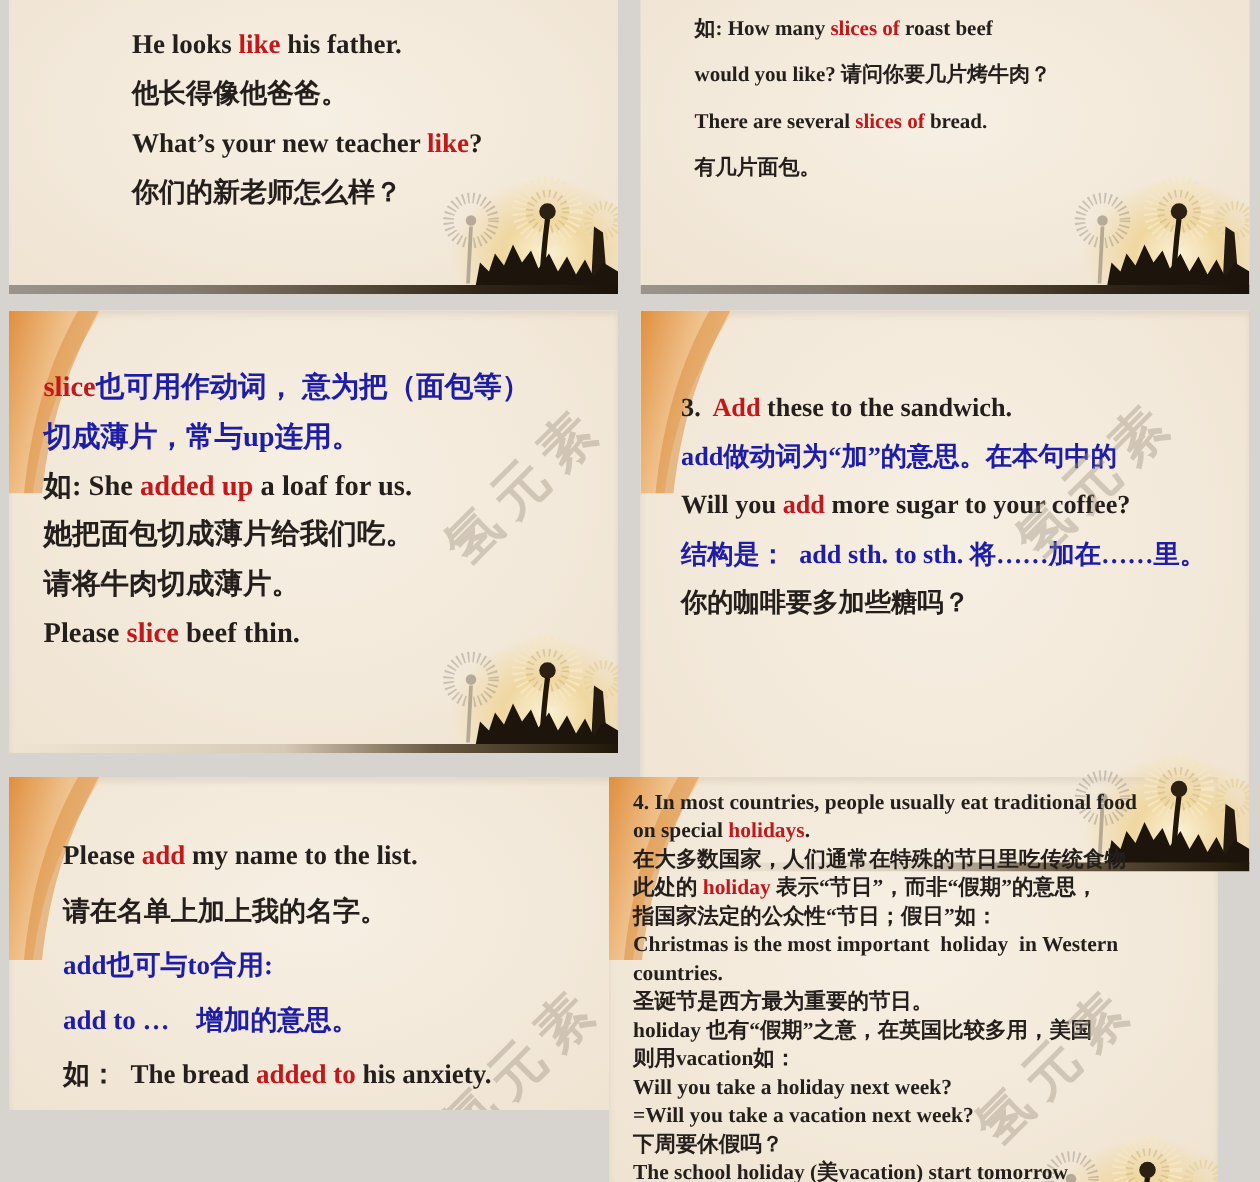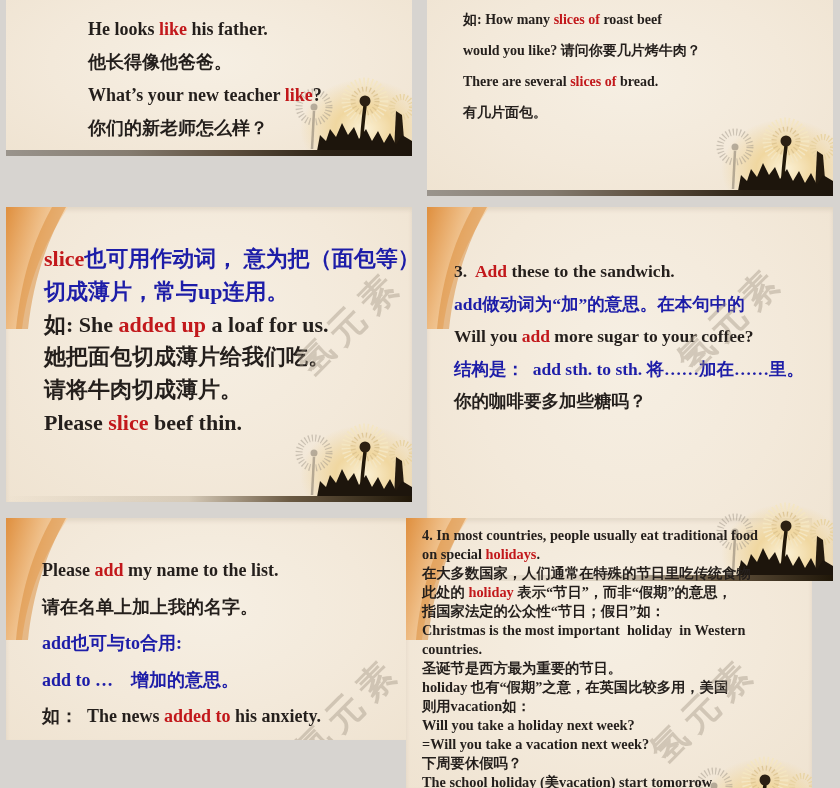--- a/index.html
+++ b/index.html
@@ -7,36 +7,36 @@
     width:840px;height:788px;position:relative;overflow:hidden;
     background:var(--page_bg,#d7d4d0);
     font-family:"Liberation Serif","DejaVu Serif",serif;
     font-weight:700;
   }
   .panel{
     position:absolute;width:406px;overflow:hidden;
     background:radial-gradient(ellipse at 50% 40%, #f6efe3 0%, var(--slide_bg,#f3e9da) 55%, #efe3d1 100%);
     box-shadow:inset 0 3px 4px rgba(90,70,50,.10);
   }
-  .p1{left:6px;top:0;height:156px;box-shadow:none;}
+  .p1{left:6px;top:0;height:196px;box-shadow:none;}
   .p2{left:427px;top:0;height:196px;box-shadow:none;}
   .p3{left:6px;top:207px;height:295px;}
   .p4{left:427px;top:207px;height:374px;}
   .p5{left:6px;top:518px;height:222px;}
   .p6{left:406px;top:518px;height:270px;}
 
   .slide-text{position:absolute;z-index:2;right:4px;}
   .line{white-space:pre;}
   .c-k{color:var(--black,#241f1c);}
   .c-r{color:var(--red,#c2181b);}
   .c-b{color:var(--blue,#1d1da8);}
 
   .p1 .slide-text{left:82px;top:13px;font-size:18px;line-height:33px;}
   .p2 .slide-text{left:36px;top:4px;font-size:14px;line-height:31px;}
-  .p3 .slide-text{left:38px;top:36px;font-size:22px;line-height:32.8px;}
+  .p3 .slide-text{left:23px;top:36px;font-size:19px;line-height:32.8px;}
   .p4 .slide-text{left:27px;top:48px;font-size:17.5px;line-height:32.5px;}
   .p5 .slide-text{left:36px;top:34px;font-size:18px;line-height:36.6px;}
   .p6 .slide-text{left:16px;top:8px;right:2px;font-size:14.3px;line-height:19px;}
 
   .swoosh{position:absolute;left:0;top:0;width:100px;height:122px;z-index:1;pointer-events:none;}
 
   .watermark{
     position:absolute;z-index:3;pointer-events:none;
     font-size:36px;letter-spacing:8px;color:rgba(158,146,128,.40);
     transform:rotate(-45deg);white-space:nowrap;
@@ -238,21 +238,21 @@
     </defs>
     <path d="M0,0 L62,0 C36,40 22,76 16,122 L0,122 Z" fill="url(#swg)"></path>
     <path d="M46,0 C26,36 15,74 10,122 L22,122 C27,76 39,38 60,0 Z" fill="#d98a36" opacity="0.5"></path>
   </svg>
 </div>
   <div class="slide-text">
       <div class="line"><span class="c-k">Please </span><span class="c-r">add</span><span class="c-k"> my name to the list.</span></div>
       <div class="line"><span class="c-k">请在名单上加上我的名字。</span></div>
       <div class="line"><span class="c-b">add也可与to合用:</span></div>
       <div class="line"><span class="c-b">add to …　增加的意思。</span></div>
-      <div class="line"><span class="c-k">如：  The news </span><span class="c-r">added to</span><span class="c-k"> his anxiety.</span></div>
+      <div class="line"><span class="c-k">如：  The bread </span><span class="c-r">added to</span><span class="c-k"> his anxiety.</span></div>
     </div>
   <div class="watermark">氢元素</div>
   <div class="dandelion">
   <svg width="150" height="80" viewBox="0 0 150 80" xmlns="http://www.w3.org/2000/svg">
     <defs>
       <radialGradient id="glowG" cx="0.5" cy="0.5" r="0.5">
         <stop offset="0" stop-color="#fbf1d6"></stop>
         <stop offset="0.45" stop-color="#f0d7a0"></stop>
         <stop offset="1" stop-color="#f0d7a0" stop-opacity="0"></stop>
       </radialGradient>

